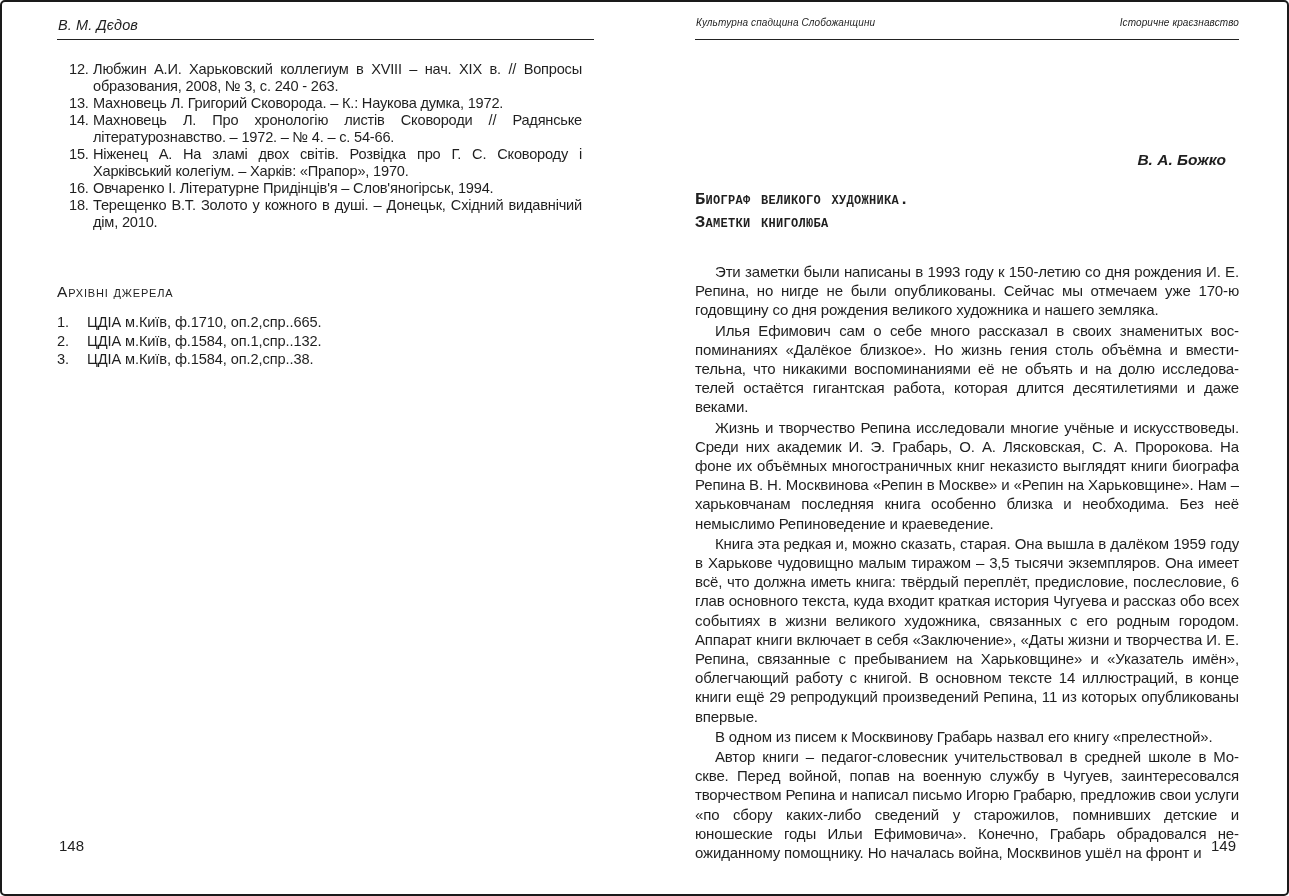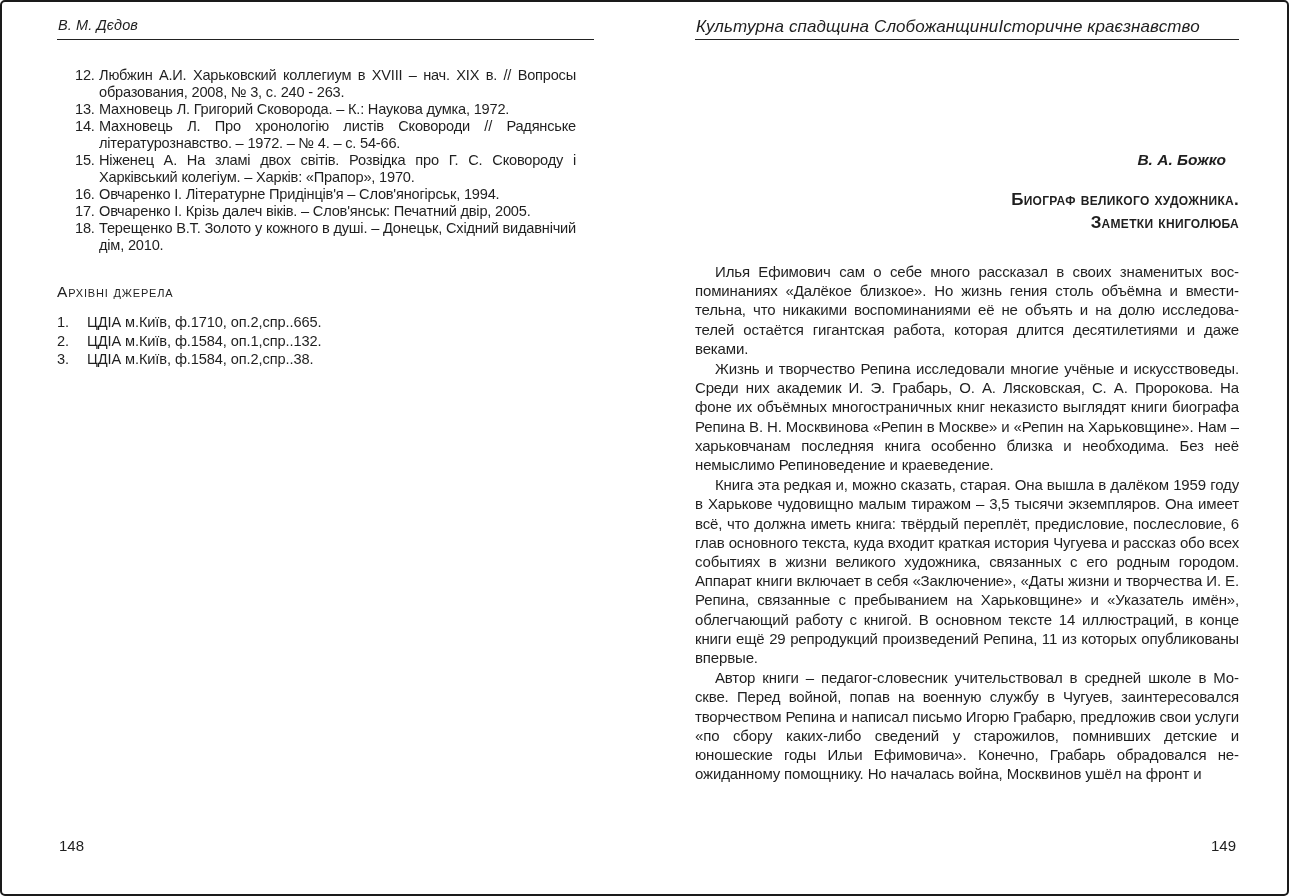--- a/index.html
+++ b/index.html
@@ -19,31 +19,31 @@
   .page-left  { left: 55px;  width: 537px; }
   .page-right { left: 693px; width: 544px; }
 
   .running-head {
     position: absolute; top: 15px; left: 1px;
     font-style: italic; font-size: 14.5px; letter-spacing: 0.1px;
     white-space: nowrap;
   }
   .running-head-row {
     position: absolute; top: 15px; left: 1px; right: 0;
-    display: flex; justify-content: flex-start;
-    font-style: italic; font-size: 17px; letter-spacing: 0.1px;
+    display: flex; justify-content: space-between;
+    font-style: italic; font-size: 10px; letter-spacing: 0.1px;
   }
   .rule {
     position: absolute; top: 37px; left: 0; right: 0;
     border-top: 1.6px solid #222222;
   }
 
   .bib-list {
     position: absolute; top: 47px; left: 0; right: 0;
-    margin: 18px; padding: 0; list-style: none;
+    margin: 12px; padding: 0; list-style: none;
     font-size: 14.6px; line-height: 17px; letter-spacing: -0.2px;
     max-height: 238px; overflow: hidden;
   }
   .bib-list li { display: flex; }
   .bib-list .num { flex: 0 0 24px; width: 24px; }
   .bib-list .txt { flex: 1; text-align: justify; hyphens: manual; -webkit-hyphens: manual; }
 
   .arch-heading {
     position: absolute; top: 281px; left: 0; right: 0; margin: 0;
     text-align: left; font-weight: 400; font-size: 15.5px;
@@ -57,22 +57,22 @@
   .arch-list li { display: flex; }
   .arch-list .num { flex: 0 0 30px; width: 30px; }
   .arch-list .txt { flex: 1; }
 
   .author {
     position: absolute; top: 121px; right: 13px;
     font-style: italic; font-weight: bold; font-size: 15.5px; margin-top: 28px;
   }
   .title {
     position: absolute; top: 186px; left: 0; right: 0;
-    text-align: right; font-weight: bold; font-size: 17px;
-    line-height: 23px; font-variant: small-caps; letter-spacing: 0.3px;
+    text-align: left; font-weight: bold; font-size: 17px;
+    line-height: 23px; font-variant: small-caps; letter-spacing: 0.3px; font-family: Liberation Mono, monospace;
   }
 
   .body-text {
     position: absolute; top: 260px; left: 0; right: 0;
     height: 600px; overflow: hidden;
     font-size: 15px; line-height: 19.2px;
     text-align: justify; letter-spacing: -0.15px;
   }
   .body-text p { margin: 0; text-indent: 20px; hyphens: manual; -webkit-hyphens: manual; }
   .body-text p + p { margin-top: 1px; }
@@ -104,24 +104,20 @@
         </li>
         <li>
           <span class="num">15.</span>
           <div class="txt">Ніженец А. На зламі двох світів. Розвідка про Г. С. Сковороду і Харківський колегіум. – Харків: «Прапор», 1970.</div>
         </li>
         <li>
           <span class="num">16.</span>
           <div class="txt">Овчаренко І. Літературне Придінців'я – Слов'яногірськ, 1994.</div>
         </li>
         <li>
-          <span class="num">17.</span>
-          <div class="txt">Овчаренко І. Крізь далеч віків. – Слов'янськ: Печатний двір, 2005.</div>
-        </li>
-        <li>
           <span class="num">18.</span>
           <div class="txt">Терещенко В.Т. Золото у кожного в душі. – Донецьк, Східний видавнічий дім, 2010.</div>
         </li>
       </ol>
     <h2 class="arch-heading">Архівні джерела</h2>
     <ol class="arch-list" id="arch-list">
         <li>
           <span class="num">1.</span>
           <div class="txt">ЦДІА м.Київ, ф.1710, оп.2,спр..665.</div>
         </li>
@@ -142,21 +138,23 @@
       <span>Культурна спадщина Слобожанщини</span>
       <span>Історичне краєзнавство</span>
     </div>
     <div class="rule"></div>
     <div class="author">В. А. Божко</div>
     <div class="title">
       <div>Биограф великого художника.</div>
       <div>Заметки книголюба</div>
     </div>
     <div class="body-text" id="body-paragraphs">
+        <p>Эти заметки были написаны в 1993 году к 150-летию со дня рождения И. Е. Репина, но нигде не были опубликованы. Сейчас мы отмечаем уже 170-ю годовщину со дня рождения великого художника и нашего земляка.</p>
         <p>Илья Ефимович сам о себе много рассказал в своих знаменитых вос­поминаниях «Далёкое близкое». Но жизнь гения столь объёмна и вмести­тельна, что никакими воспоминаниями её не объять и на долю исследова­телей остаётся гигантская работа, которая длится десятилетиями и даже веками.</p>
         <p>Жизнь и творчество Репина исследовали многие учёные и искусство­веды. Среди них академик И. Э. Грабарь, О. А. Лясковская, С. А. Пророко­ва. На фоне их объёмных многостраничных книг неказисто выглядят книги биографа Репина В. Н. Москвинова «Репин в Москве» и «Репин на Харь­ковщине». Нам – харьковчанам последняя книга особенно близка и необ­ходима. Без неё немыслимо Репиноведение и краеведение.</p>
         <p>Книга эта редкая и, можно сказать, старая. Она вышла в далёком 1959 году в Харькове чудовищно малым тиражом – 3,5 тысячи экземпляров. Она имеет всё, что должна иметь книга: твёрдый переплёт, предисловие, по­слесловие, 6 глав основного текста, куда входит краткая история Чугуе­ва и рассказ обо всех событиях в жизни великого художника, связанных с его родным городом. Аппарат книги включает в себя «Заключение», «Даты жизни и творчества И. Е. Репина, связанные с пребыванием на Харьковщи­не» и «Указатель имён», облегчающий работу с книгой. В основном тексте 14 иллюстраций, в конце книги ещё 29 репродукций произведений Репина, 11 из которых опубликованы впервые.</p>
+        <p>В одном из писем к Москвинову Грабарь назвал его книгу «прелестной».</p>
         <p>Автор книги – педагог-словесник учительствовал в средней школе в Мо­скве. Перед войной, попав на военную службу в Чугуев, заинтересовался творчеством Репина и написал письмо Игорю Грабарю, предложив свои услуги «по сбору каких-либо сведений у старожилов, помнивших детские и юношеские годы Ильи Ефимовича». Конечно, Грабарь обрадовался не­ожиданному помощнику. Но началась война, Москвинов ушёл на фронт и</p>
       </div>
     <div class="pageno pageno-right">149</div>
   </section>
 
 </div>
 
 </body></html>

